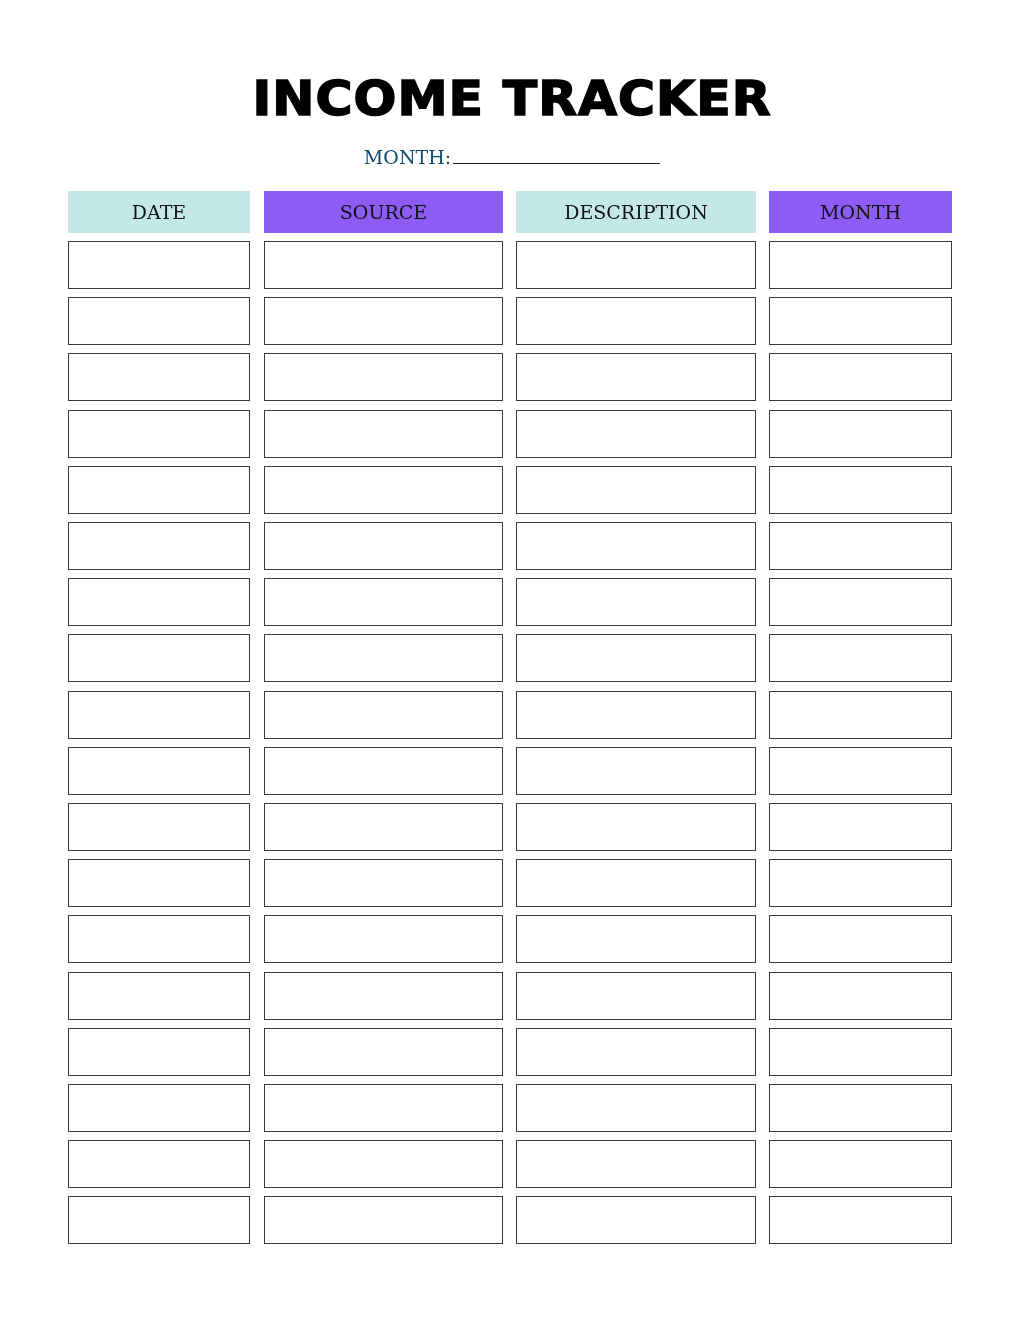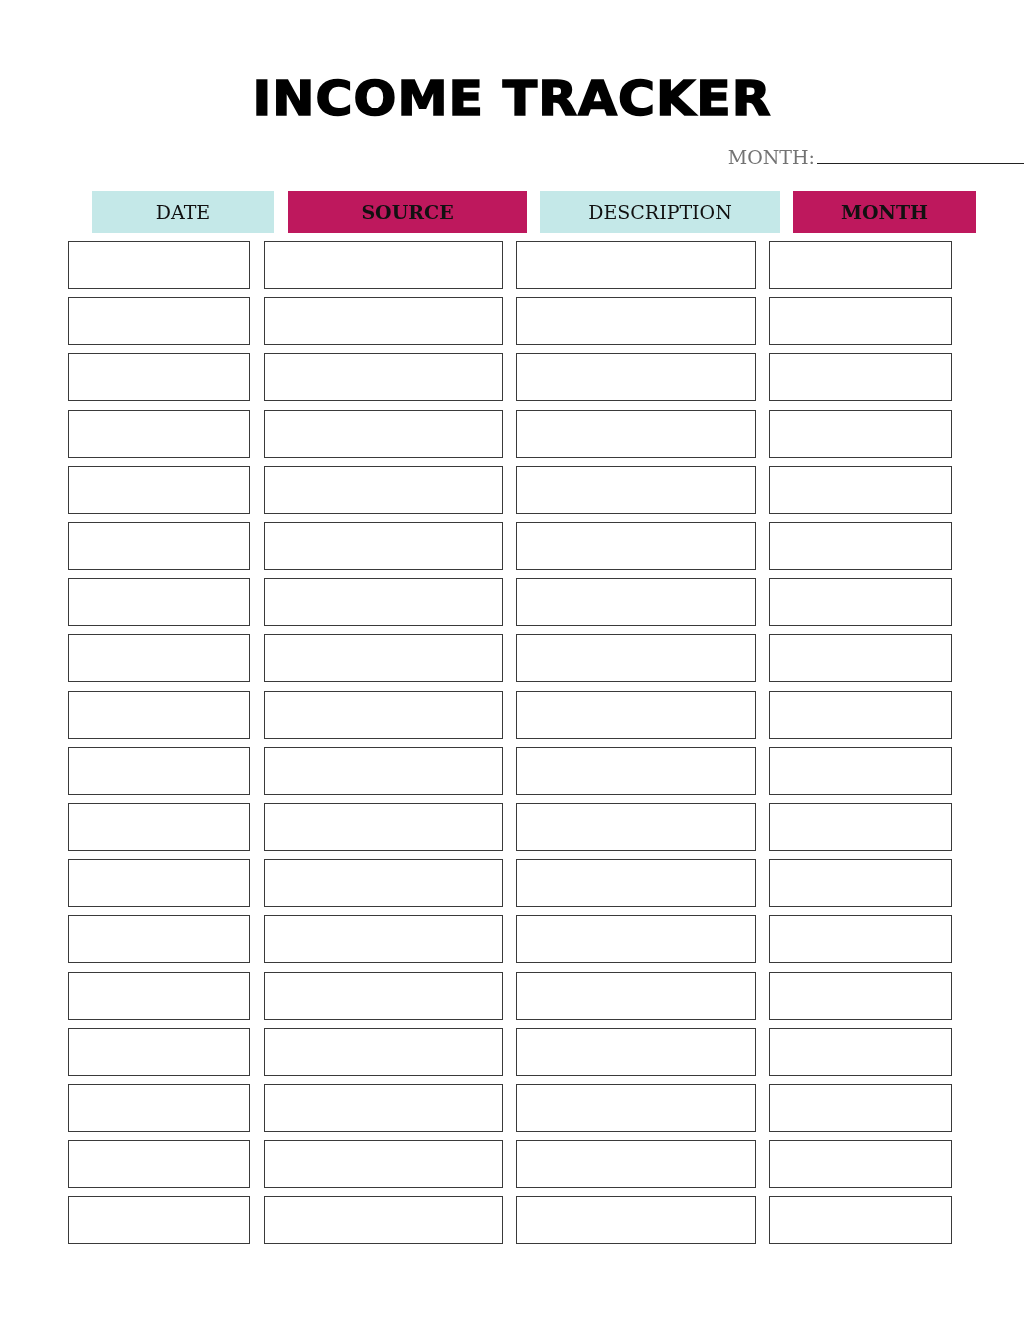--- a/index.html
+++ b/index.html
@@ -4,33 +4,33 @@
 <style>
   html, body { margin: 0; padding: 0; background: #ffffff; }
   body { width: 1024px; height: 1326px; position: relative; overflow: hidden; }
   .title {
     position: absolute; left: 0; width: 1024px; top: 70px; text-align: center;
     font-family: "DejaVu Sans", sans-serif; font-weight: 900; font-size: 48px;
     letter-spacing: 1px; color: #000; transform: scaleX(1.05);
     -webkit-text-stroke: 1.6px #000;
   }
   .month {
-    position: absolute; left: 0; width: 1024px; top: 146px; text-align: right;
-    font-family: "DejaVu Serif", serif; font-size: 19px; color: #737373;
+    position: absolute; left: 0; width: 1024px; top: 146px; text-align: center;
+    font-family: "DejaVu Serif", serif; font-size: 19px; color: #0c4a6e;
   }
   .month .line {
     display: inline-block; width: 207px; border-bottom: 1.5px solid #222;
     vertical-align: baseline; margin-left: 2px; height: 14px;
   }
   .hdr {
     position: absolute; top: 191px; height: 42px; display: flex; align-items: center;
-    justify-content: center; font-family: "DejaVu Serif", serif; font-size: 19px; color: #111; margin-left: 24px;
+    justify-content: center; font-family: "DejaVu Serif", serif; font-size: 19px; color: #111;
   }
   .hdr.dark { background: #c4e8e8; }
-  .hdr.light { background: #be185d; font-weight: bold; }
+  .hdr.light { background: #8b5cf6; }
   .cell {
     position: absolute; box-sizing: border-box; height: 48px;
     border: 1.5px solid #3a3a3a; background: #fff;
   }
 </style>
 </head>
 <body>
 
 <div class="title">INCOME TRACKER</div>
 <div class="month">

